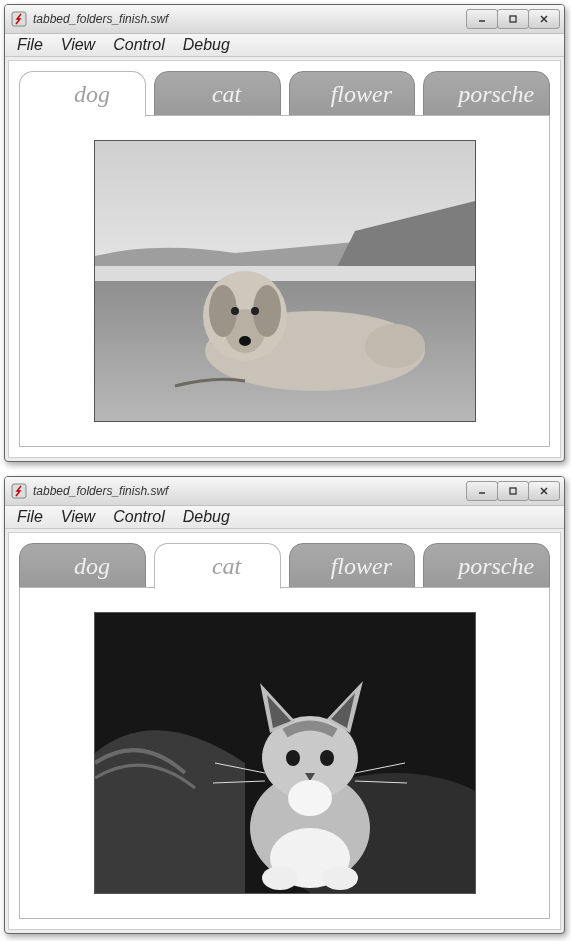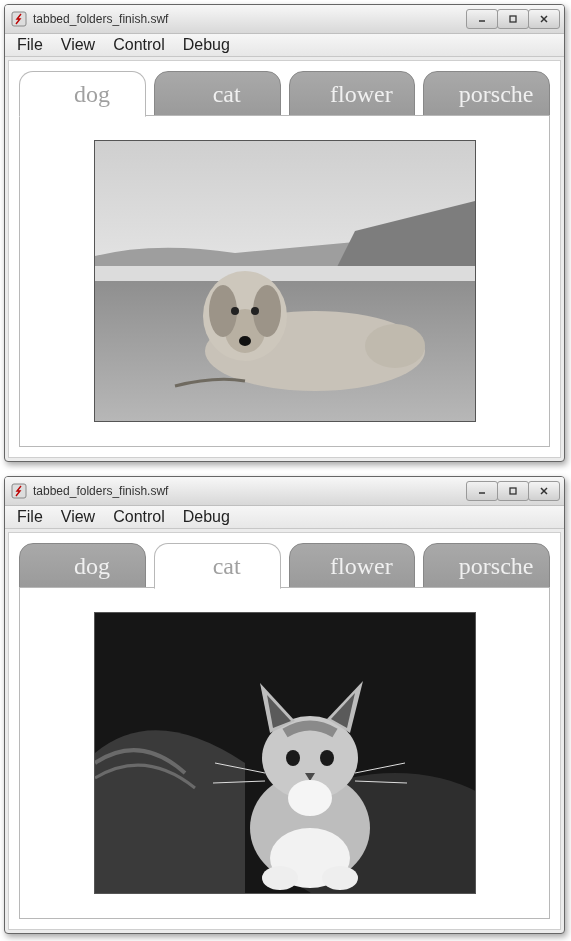--- a/index.html
+++ b/index.html
@@ -11,20 +11,21 @@
     color: #222;
   }
   .window {
     width: 559px;
     border: 1px solid #666;
     border-radius: 4px;
     box-shadow: 2px 3px 6px rgba(0,0,0,0.35);
     background: #ececec;
     margin-bottom: 14px;
     overflow: hidden;
+    font-style: italic;
   }
   .titlebar {
     height: 28px;
     background: linear-gradient(#f7f7f7, #d8d8d8);
     border-bottom: 1px solid #bfbfbf;
     display: flex;
     align-items: center;
     padding: 0 4px 0 6px;
   }
   .app-icon {

